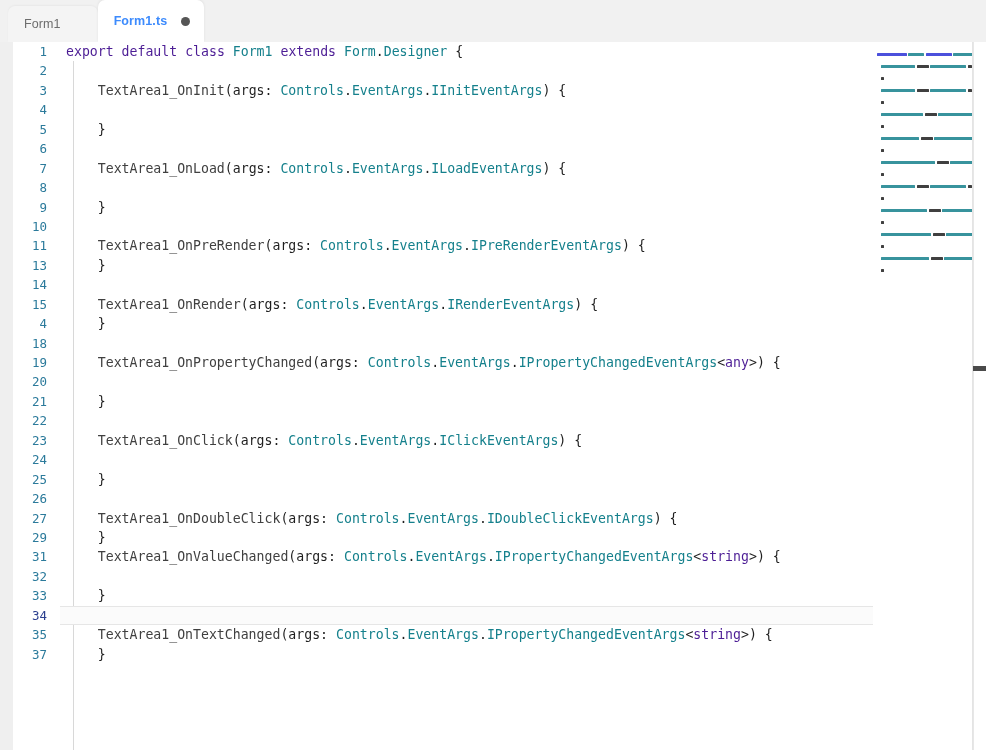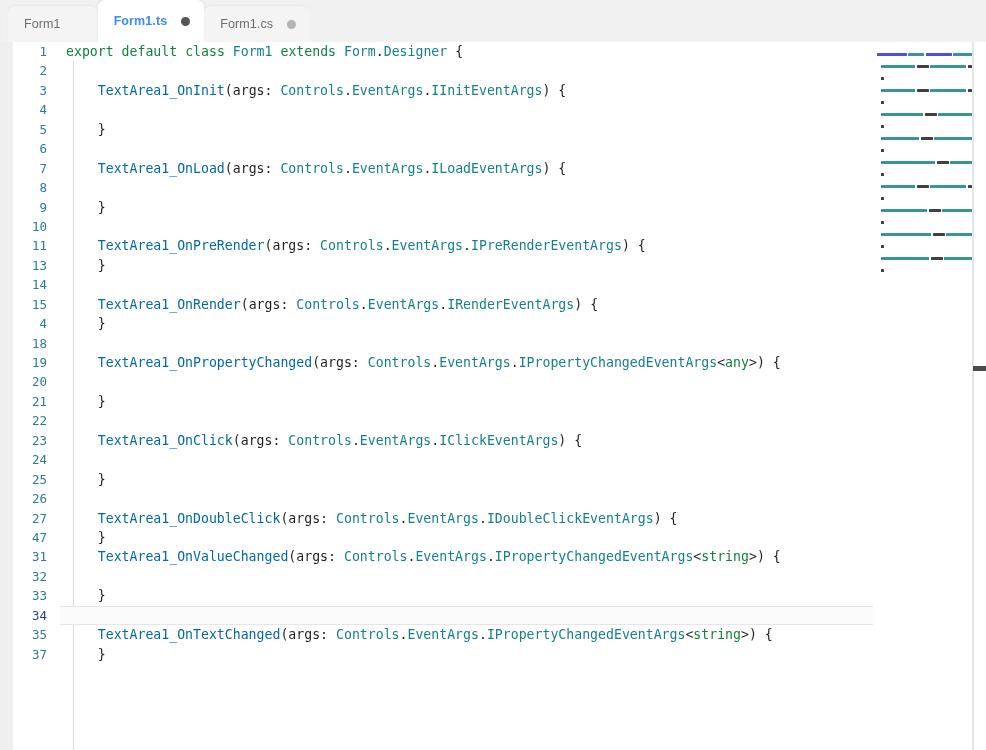--- a/index.html
+++ b/index.html
@@ -106,23 +106,23 @@
   .row.current .ln{color:#2b3f8f;}
   .row.current .hl{
     position:absolute;left:60px;right:113px;top:0;height:19.45px;
     background:#fbfbfb;
     border-top:1px solid #e6e6e6;
     border-bottom:1px solid #e6e6e6;
     box-sizing:border-box;
   }
 
   
-  .kw{color:#15803d;margin-top:36px;}
+  .kw{color:#4c1d95;margin-top:36px;}
   .ty{color:#15808c;}
-  .fn{color:#0369a1;}
+  .fn{color:#404040;}
   .pl{color:#1f1f1f;}
 
   
   .minimap{
     position:absolute;right:13px;top:0;width:100px;height:708px;
     background:#ffffff;overflow:hidden;
   }
   .mm-rows{position:absolute;left:4px;top:4px;}
   .mm-line{height:6px;white-space:nowrap;}
   .mm-seg{
@@ -144,24 +144,20 @@
 
 <div id="app">
 
   <div class="tabbar" id="tabbar">
       <div class="tab t0">
         <span class="tab-label">Form1</span>
         <span class="dot hidden"></span>
       </div>
       <div class="tab active">
         <span class="tab-label">Form1.ts</span>
-        <span class="dot"></span>
-      </div>
-      <div class="tab t2">
-        <span class="tab-label">Form1.cs</span>
         <span class="dot"></span>
       </div>
     </div>
 
   <div class="editor">
 
     <div class="leftstrip"></div>
     <div class="gutter"></div>
     <div class="codearea"></div>
     <div class="indentguide"></div>
@@ -185,21 +181,21 @@
         <div class="row"><span class="ln">18</span><span class="src"></span></div>
         <div class="row"><span class="ln">19</span><span class="src"><span class="pl">    </span><span class="fn">TextArea1_OnPropertyChanged</span><span class="pl">(</span><span class="pl">args</span><span class="pl">: </span><span class="ty">Controls</span><span class="pl">.</span><span class="ty">EventArgs</span><span class="pl">.</span><span class="ty">IPropertyChangedEventArgs</span><span class="pl">&lt;</span><span class="kw">any</span><span class="pl">&gt;) {</span></span></div>
         <div class="row"><span class="ln">20</span><span class="src"></span></div>
         <div class="row"><span class="ln">21</span><span class="src"><span class="pl">    }</span></span></div>
         <div class="row"><span class="ln">22</span><span class="src"></span></div>
         <div class="row"><span class="ln">23</span><span class="src"><span class="pl">    </span><span class="fn">TextArea1_OnClick</span><span class="pl">(</span><span class="pl">args</span><span class="pl">: </span><span class="ty">Controls</span><span class="pl">.</span><span class="ty">EventArgs</span><span class="pl">.</span><span class="ty">IClickEventArgs</span><span class="pl">) {</span></span></div>
         <div class="row"><span class="ln">24</span><span class="src"></span></div>
         <div class="row"><span class="ln">25</span><span class="src"><span class="pl">    }</span></span></div>
         <div class="row"><span class="ln">26</span><span class="src"></span></div>
         <div class="row"><span class="ln">27</span><span class="src"><span class="pl">    </span><span class="fn">TextArea1_OnDoubleClick</span><span class="pl">(</span><span class="pl">args</span><span class="pl">: </span><span class="ty">Controls</span><span class="pl">.</span><span class="ty">EventArgs</span><span class="pl">.</span><span class="ty">IDoubleClickEventArgs</span><span class="pl">) {</span></span></div>
-        <div class="row"><span class="ln">47</span><span class="src"><span class="pl">    }</span></span></div>
+        <div class="row"><span class="ln">29</span><span class="src"><span class="pl">    }</span></span></div>
         <div class="row"><span class="ln">31</span><span class="src"><span class="pl">    </span><span class="fn">TextArea1_OnValueChanged</span><span class="pl">(</span><span class="pl">args</span><span class="pl">: </span><span class="ty">Controls</span><span class="pl">.</span><span class="ty">EventArgs</span><span class="pl">.</span><span class="ty">IPropertyChangedEventArgs</span><span class="pl">&lt;</span><span class="kw">string</span><span class="pl">&gt;) {</span></span></div>
         <div class="row"><span class="ln">32</span><span class="src"></span></div>
         <div class="row"><span class="ln">33</span><span class="src"><span class="pl">    }</span></span></div>
         <div class="row current"><div class="hl"></div><span class="ln">34</span><span class="src"></span></div>
         <div class="row"><span class="ln">35</span><span class="src"><span class="pl">    </span><span class="fn">TextArea1_OnTextChanged</span><span class="pl">(</span><span class="pl">args</span><span class="pl">: </span><span class="ty">Controls</span><span class="pl">.</span><span class="ty">EventArgs</span><span class="pl">.</span><span class="ty">IPropertyChangedEventArgs</span><span class="pl">&lt;</span><span class="kw">string</span><span class="pl">&gt;) {</span></span></div>
         <div class="row"><span class="ln">37</span><span class="src"><span class="pl">    }</span></span></div>
       </div>
 
     <div class="minimap">
       <div class="mm-rows" id="mmrows">

